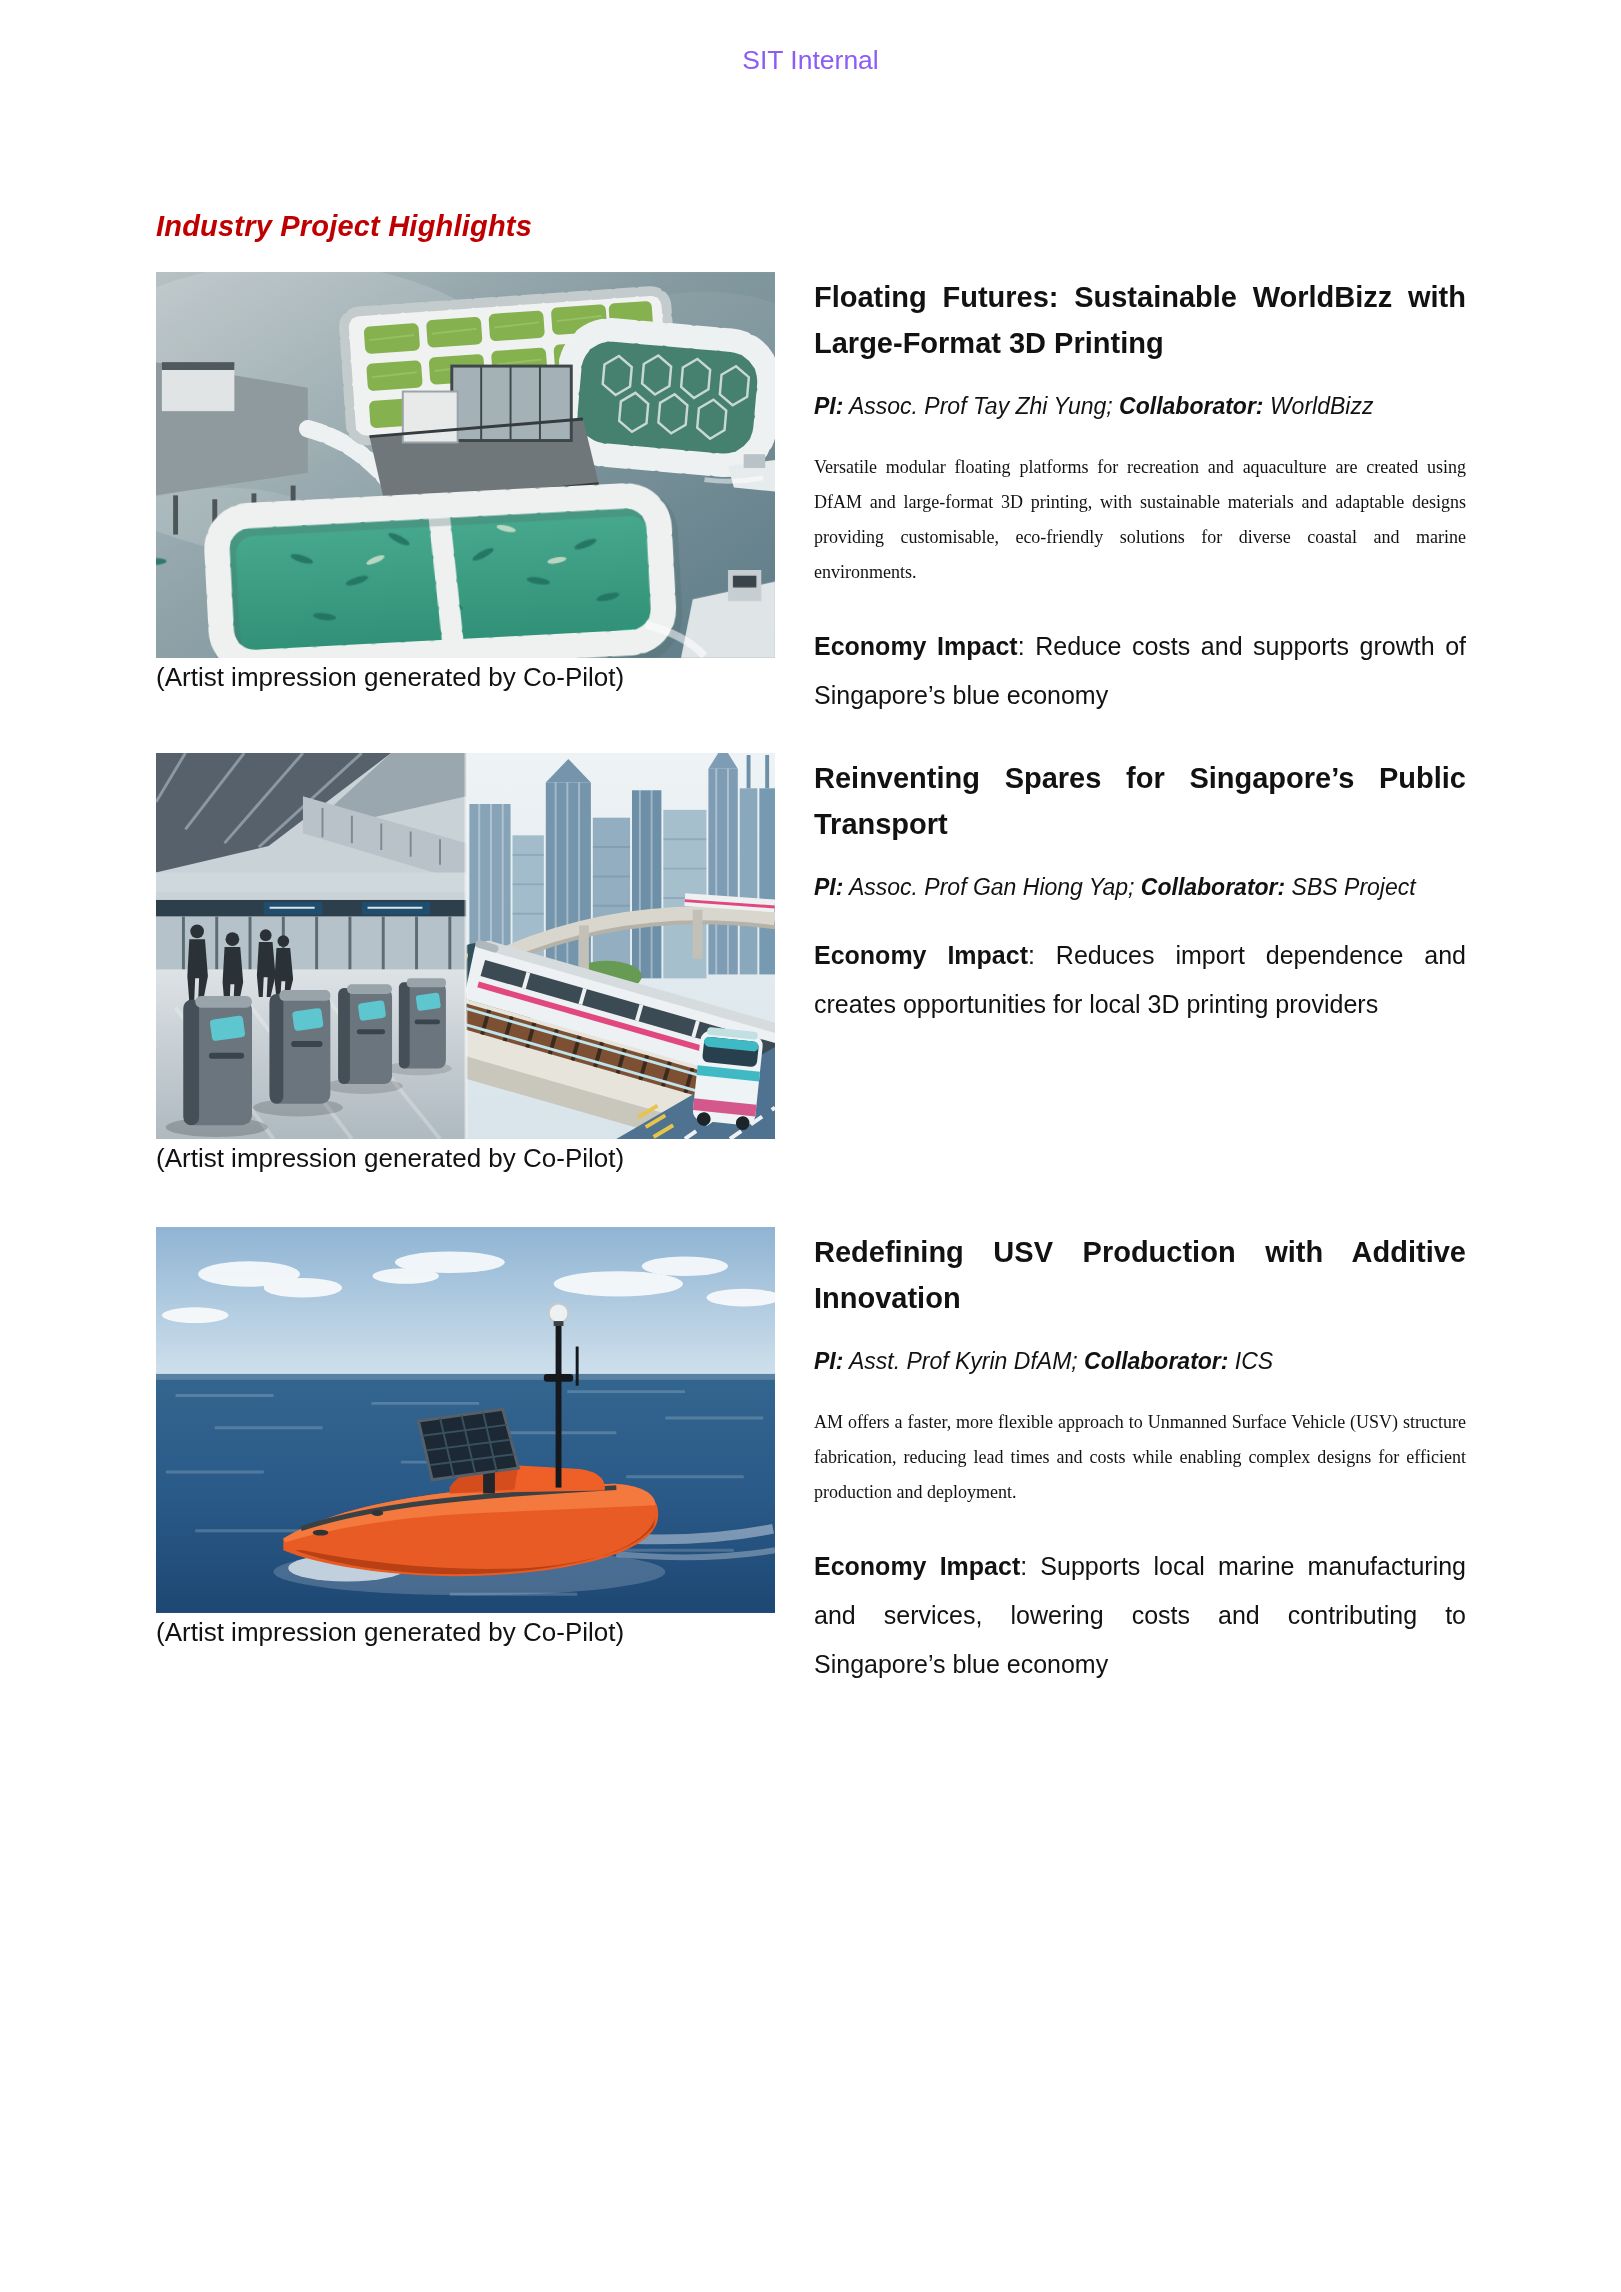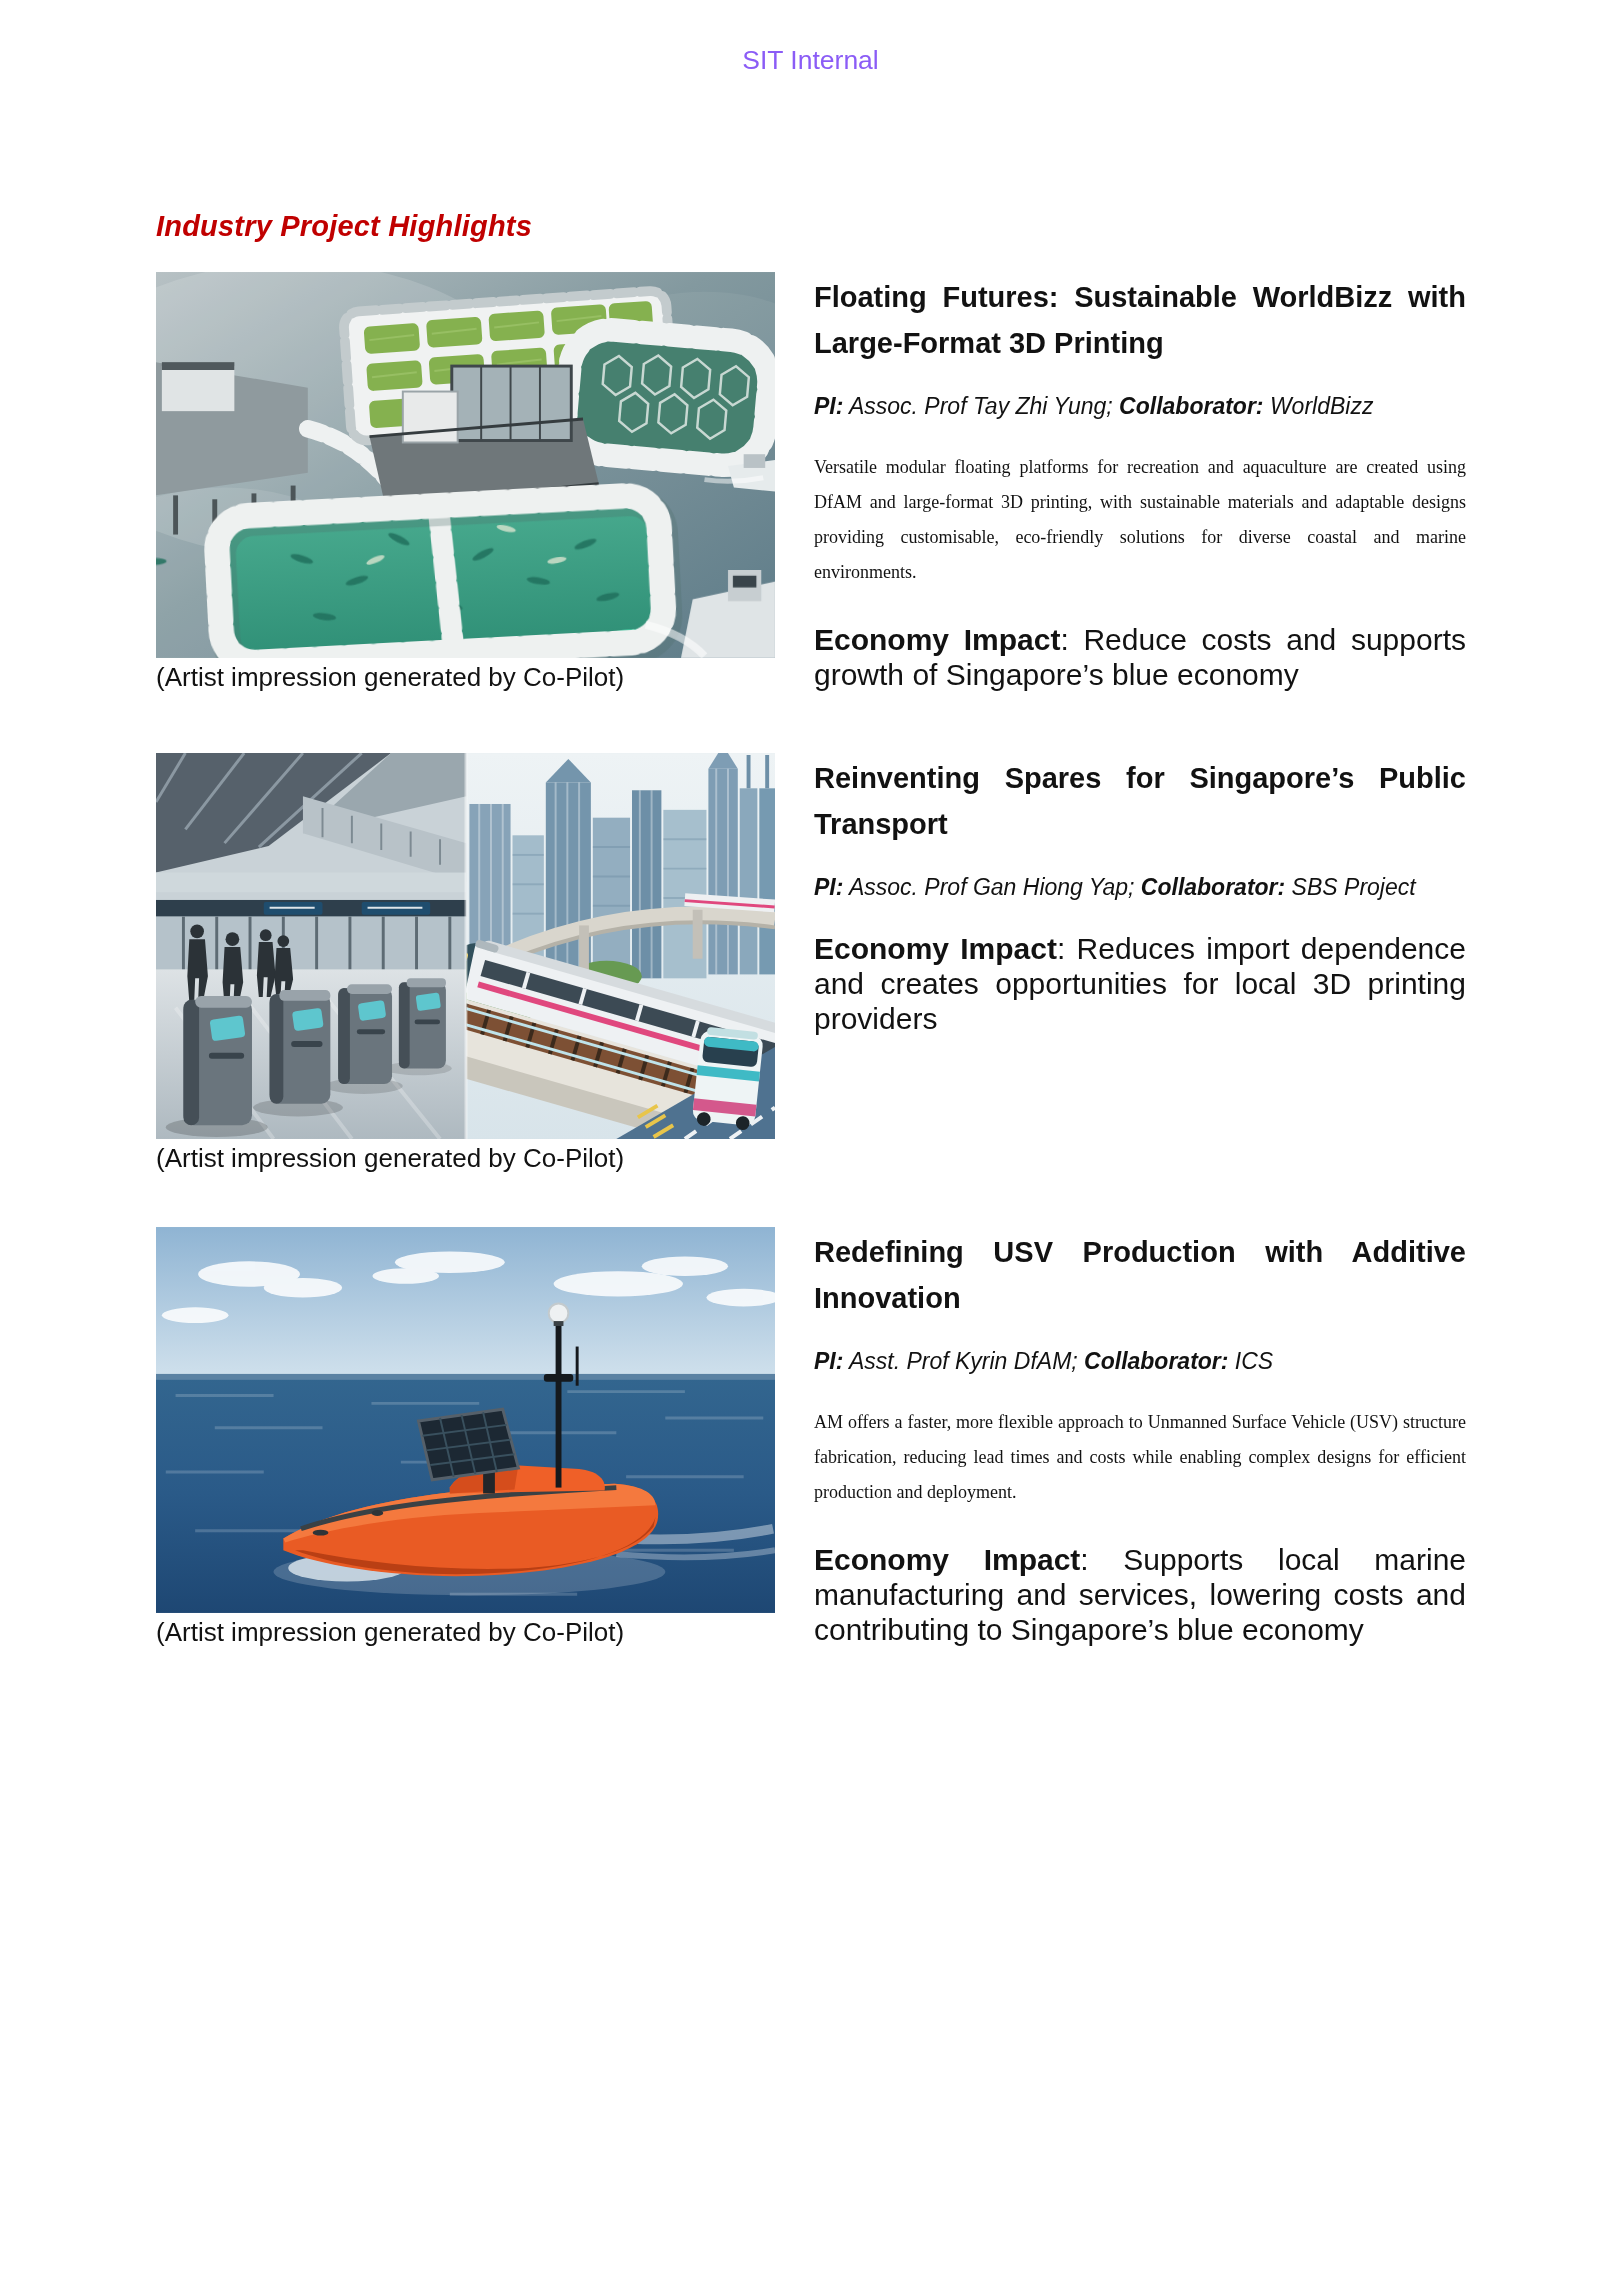--- a/index.html
+++ b/index.html
@@ -43,21 +43,21 @@
     font-weight:bold; color:#121212; text-align:justify;
   }
   .pi-line { margin:0 0 29px 0; font-size:23px; line-height:29px; }
   .bi { font-weight:bold; font-style:italic; }
   .it { font-style:italic; }
   .body-text {
     margin:0 0 32px 0; font-size:18px; line-height:35px;
     text-align:justify;
     font-family:Liberation Serif, serif;
   }
-  .impact { margin:0; font-size:30px; line-height:35px; text-align:justify; }
+  .impact { margin:0; font-size:25px; line-height:49px; text-align:justify; }
   .impact .b { font-weight:bold; }
 </style>
 </head>
 <body>
 
 <div class="doc-header">SIT Internal</div>
 
 <div class="section-title">Industry Project Highlights</div>
 
 <section class="project p1">

